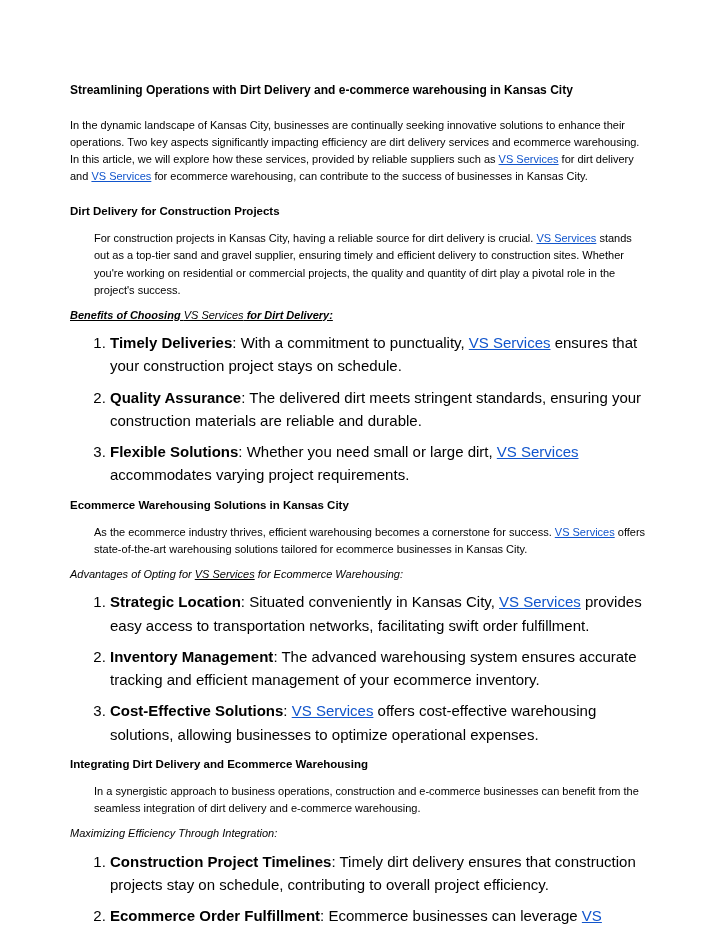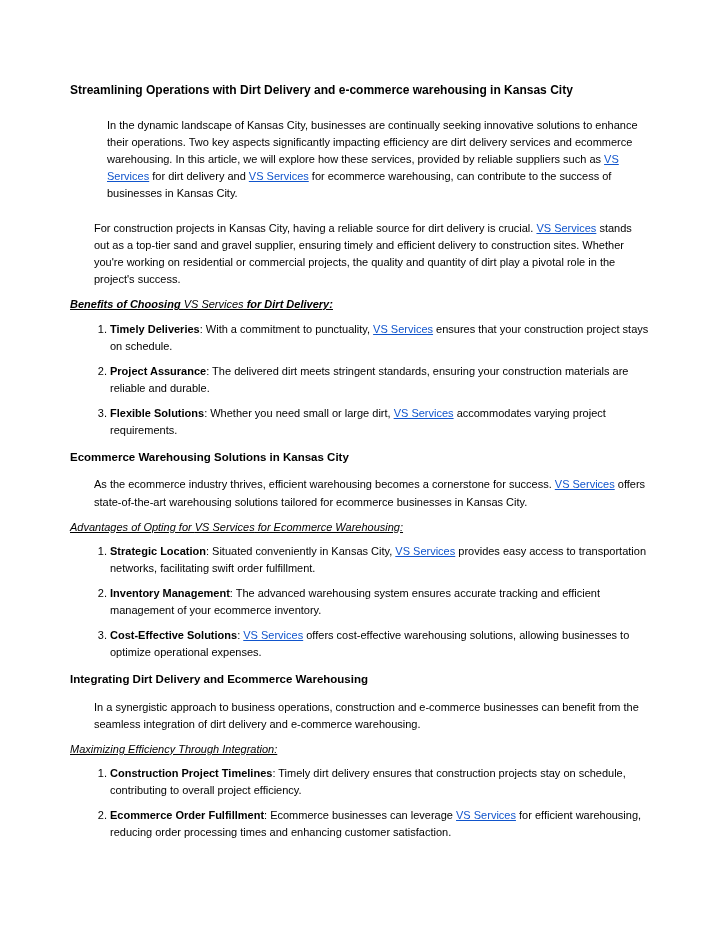--- a/index.html
+++ b/index.html
@@ -26,55 +26,53 @@
     h1.main-title {
       font-size: 12px;
       font-weight: bold;
       margin-bottom: 18px;
     }
 
     .intro-paragraph {
       font-size: 11px;
       margin-bottom: 18px;
       line-height: 1.55;
-      margin-left: 37px;
     }
 
     h2.section-heading {
       font-size: 11.5px;
       font-weight: bold;
       margin-bottom: 10px;
       margin-top: 6px;
     }
 
     .section-paragraph {
       font-size: 11px;
       margin-bottom: 8px;
       line-height: 1.55;
       margin-left: 24px;
     }
 
     .italic-heading {
       font-style: italic;
       font-size: 11px;
       margin-bottom: 8px;
-      text-decoration: underline;
     }
 
     .italic-heading span {
       text-decoration: underline;
     }
 
     ol {
       margin-left: 40px;
       margin-bottom: 10px;
     }
 
     ol li {
-      font-size: 11px;
+      font-size: 15px;
       line-height: 1.55;
       margin-bottom: 8px;
     }
 
     a {
       color: #1155CC;
       text-decoration: underline;
     }
 
     .bold-term {
@@ -90,29 +88,30 @@
 
 <div class="page">
 
   <h1 class="main-title">Streamlining Operations with Dirt Delivery and e-commerce warehousing in Kansas City</h1>
 
   <p class="intro-paragraph">
     <span>In the dynamic landscape of Kansas City, businesses are continually seeking innovative solutions to enhance their operations. Two key aspects significantly impacting efficiency are dirt delivery services and ecommerce warehousing. In this article, we will explore how these services, provided by reliable suppliers such as </span><a href="#">VS Services</a><span> for dirt delivery and </span><a href="#">VS Services</a><span> for ecommerce warehousing, can contribute to the success of businesses in Kansas City.</span>
   </p>
 
   <div class="section-block">
+    <h2 class="section-heading">Dirt Delivery for Construction Projects</h2>
     <p class="section-paragraph">
       For construction projects in Kansas City, having a reliable source for dirt delivery is crucial. <a href="#">VS Services</a> stands out as a top-tier sand and gravel supplier, ensuring timely and efficient delivery to construction sites. Whether you're working on residential or commercial projects, the quality and quantity of dirt play a pivotal role in the project's success.
     </p>
     <p class="italic-heading">
       <em><span class="bold-term">Benefits of Choosing </span><span style="text-decoration:underline;">VS Services</span><span class="bold-term"> for Dirt Delivery:</span></em>
     </p>
     <ol>
       <li><span class="bold-term">Timely Deliveries</span>: With a commitment to punctuality, <a href="#">VS Services</a> ensures that your construction project stays on schedule.</li>
-      <li><span class="bold-term">Project Assurance</span>: The delivered dirt meets stringent standards, ensuring your construction materials are reliable and durable.</li>
+      <li><span class="bold-term">Quality Assurance</span>: The delivered dirt meets stringent standards, ensuring your construction materials are reliable and durable.</li>
       <li><span class="bold-term">Flexible Solutions</span>: Whether you need small or large dirt, <a href="#">VS Services</a> accommodates varying project requirements.</li>
     </ol>
   </div>
 
   <div class="section-block">
     <h2 class="section-heading">Ecommerce Warehousing Solutions in Kansas City</h2>
     <p class="section-paragraph">
       As the ecommerce industry thrives, efficient warehousing becomes a cornerstone for success. <a href="#">VS Services</a> offers state-of-the-art warehousing solutions tailored for ecommerce businesses in Kansas City.
     </p>
     <p class="italic-heading">

